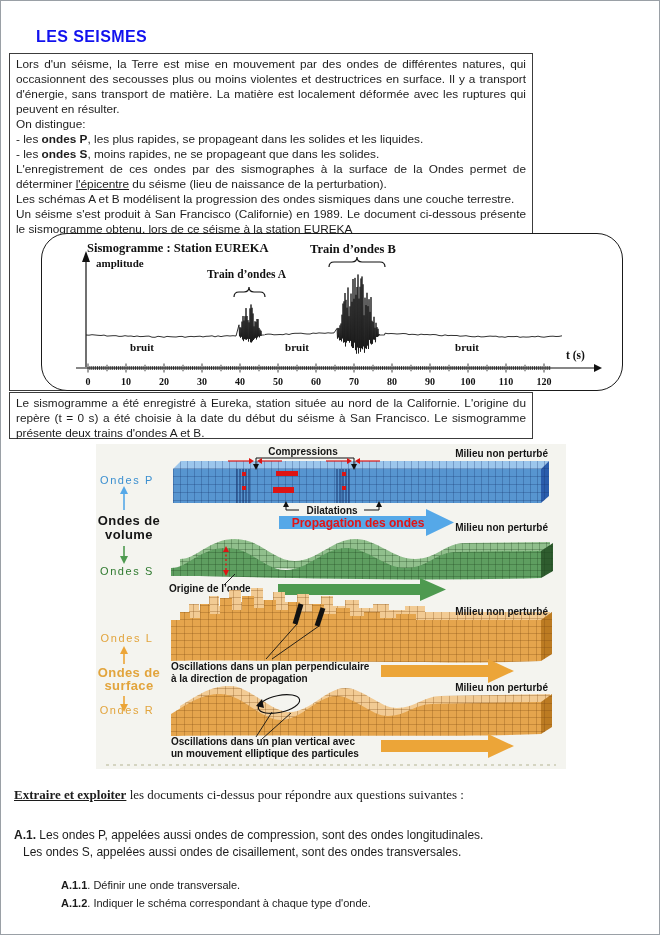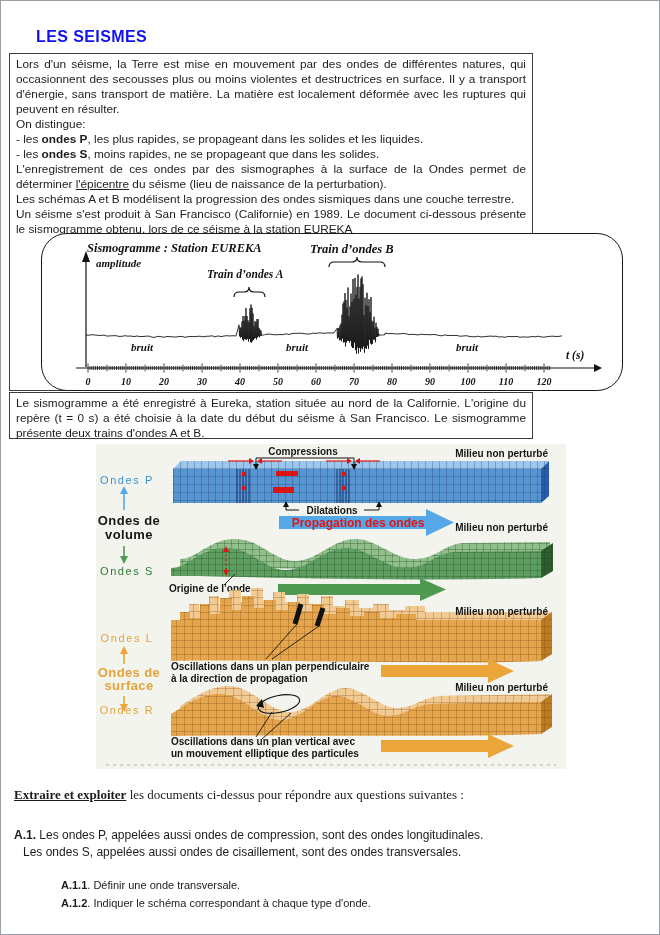--- a/index.html
+++ b/index.html
@@ -1,21 +1,21 @@
 <!DOCTYPE html>
 <html style="--title-blue: #1212ee; --page-border: #9aa0a6; --box-border: #3c3c3c; --ink: #1c1c1c; --diagram-bg: #f4f4ef; --blue-front: #5795d0; --blue-top: #9cc6ec; --blue-end: #2a5cac; --blue-grid: #17356e; --green-front: #5e9e60; --green-top: #90bf8c; --green-end: #2e5c2e; --green-grid: #1d421d; --orange-front: #e5a54d; --orange-top: #f2cb94; --orange-end: #bc7b22; --orange-grid: #7c4a10; --arrow-blue: #55a8e8; --arrow-green: #4e9a50; --arrow-orange: #eca538; --red-accent: #dd1414; --prop-red: #e41414; --label-blue: #3b8fd0; --label-green: #2f7a2f; --label-orange: #e2a43c;"><head>
 <meta charset="utf-8">
 <style>
   html,body{margin:0;padding:0;background:#fff;}
   .page{position:relative;width:660px;height:935px;background:#fff;border:1px solid var(--page-border);box-sizing:border-box;font-family:"Liberation Sans",sans-serif;color:var(--ink);overflow:hidden;}
   .page-title{position:absolute;left:35px;top:11px;font-size:16px;font-weight:bold;letter-spacing:.4px;color:var(--title-blue);margin-top:16px;}
   .tbox{position:absolute;left:8px;width:524px;border:1px solid var(--box-border);box-sizing:border-box;padding:3px 6px;font-size:11.8px;line-height:15px;}
   .tbox p{margin:0;}
   .just{text-align:justify;}
-  .seis-figure{position:absolute;left:40px;top:232px;width:580px;height:156px;border:1.6px solid #1a1a1a;border-radius:26px;background:#fff;font-style:italic;}
+  .seis-figure{position:absolute;left:40px;top:232px;width:580px;height:156px;border:1.6px solid #1a1a1a;border-radius:26px;background:#fff;}
   .seis-figure svg{display:block;}
   .serifb{font-family:"Liberation Serif",serif;font-weight:bold;fill:#111;}
   .tick-label{font-family:"Liberation Serif",serif;font-weight:bold;font-size:10px;fill:#111;}
   .diagram{position:absolute;left:95px;top:443px;width:470px;height:325px;background:var(--diagram-bg);}
   .dg-ann{font-family:"Liberation Sans",sans-serif;font-weight:bold;font-size:10px;fill:#151515;}
   .dg-group{font-family:"Liberation Sans",sans-serif;font-weight:bold;font-size:13px;letter-spacing:.4px;}
   .dg-wave{font-family:"Liberation Sans",sans-serif;font-size:11px;letter-spacing:1.6px;}
   .f-blue-front{fill:var(--blue-front);} .f-blue-top{fill:var(--blue-top);} .f-blue-end{fill:var(--blue-end);}
   .f-green-front{fill:var(--green-front);} .f-green-top{fill:var(--green-top);} .f-green-end{fill:var(--green-end);}
   .f-orange-front{fill:var(--orange-front);} .f-orange-top{fill:var(--orange-top);} .f-orange-end{fill:var(--orange-end);}

